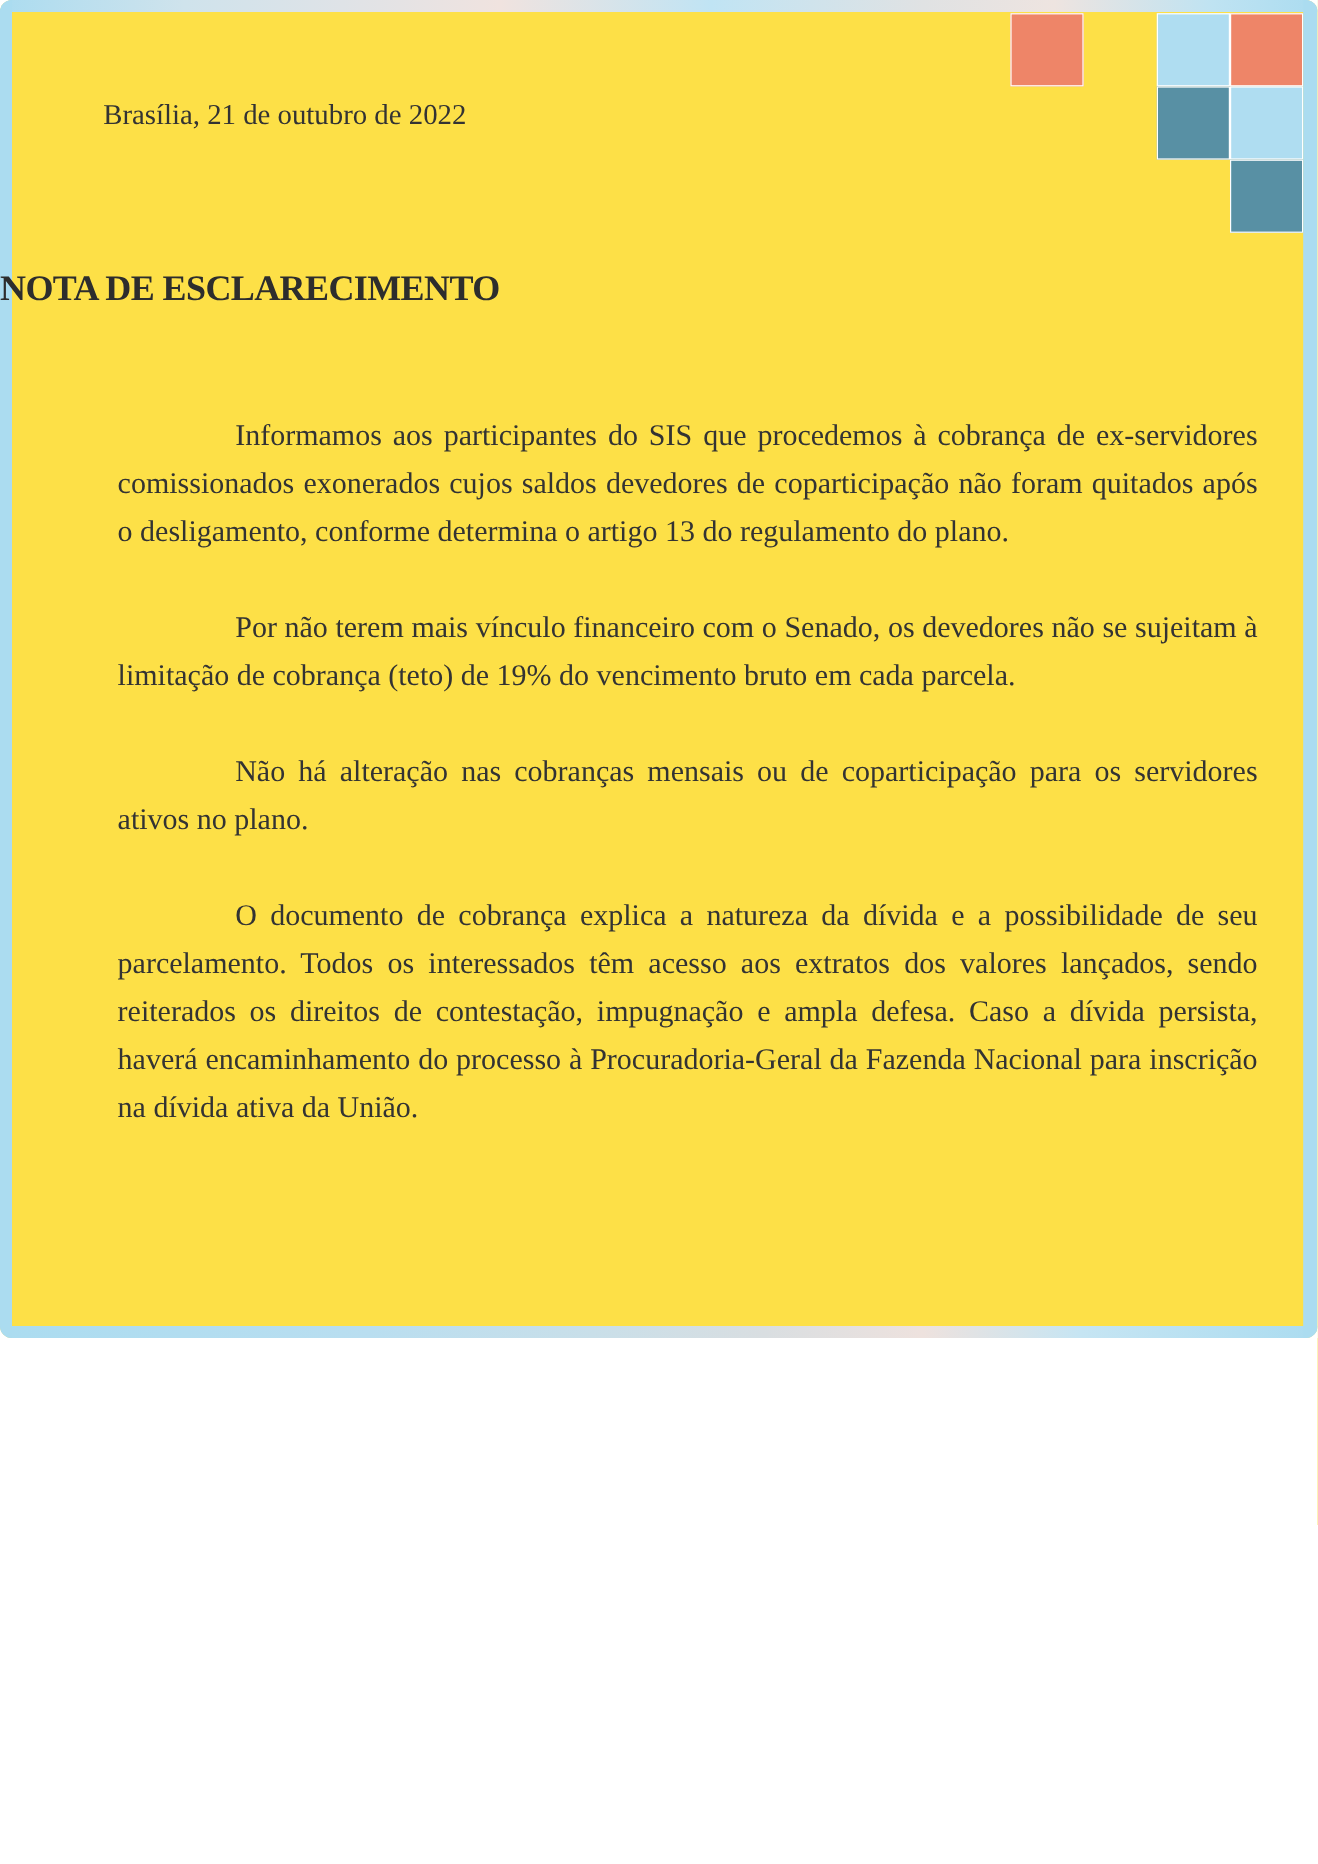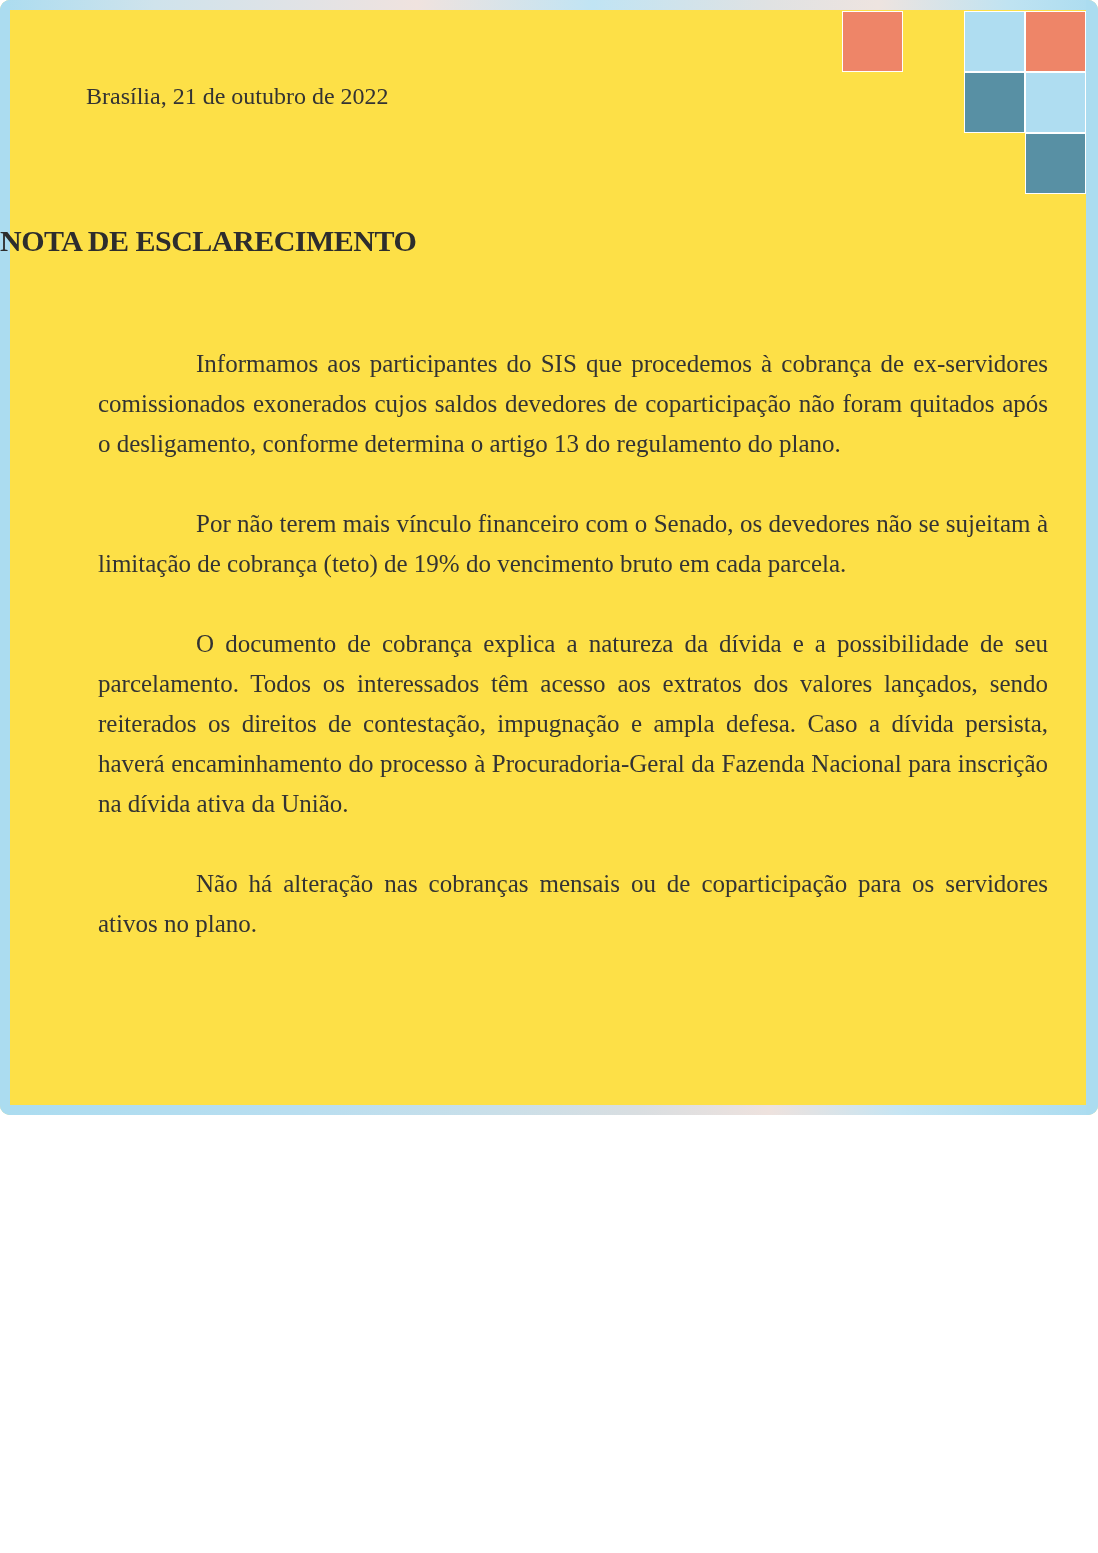--- a/index.html
+++ b/index.html
@@ -130,22 +130,22 @@
       <div class="decor-square" style="left: 165px; top: 220px; width: 55px; height: 55px; background: rgb(238, 133, 104);"></div>
       <div class="decor-square" style="left: 275px; top: 220px; width: 55px; height: 55px; background: rgb(88, 144, 164);"></div>
     </div>
 
   <div class="date">Brasília, 21 de outubro de 2022</div>
   <h1 class="title">NOTA DE ESCLARECIMENTO</h1>
 
   <div class="body-text">
     <p>Informamos aos participantes do SIS que procedemos à cobrança de ex-servidores comissionados exonerados cujos saldos devedores de coparticipação não foram quitados após o desligamento, conforme determina o artigo 13 do regulamento do plano.</p>
     <p>Por não terem mais vínculo financeiro com o Senado, os devedores não se sujeitam à limitação de cobrança (teto) de 19% do vencimento bruto em cada parcela.</p>
+    <p>Não há alteração nas cobranças mensais ou de coparticipação para os servidores ativos no plano.</p>
     <p>O documento de cobrança explica a natureza da dívida e a possibilidade de seu parcelamento. Todos os interessados têm acesso aos extratos dos valores lançados, sendo reiterados os direitos de contestação, impugnação e ampla defesa. Caso a dívida persista, haverá encaminhamento do processo à Procuradoria-Geral da Fazenda Nacional para inscrição na dívida ativa da União.</p>
-    <p>Não há alteração nas cobranças mensais ou de coparticipação para os servidores ativos no plano.</p>
   </div>
 
   <div class="logo">
     <div class="logo-name-box">
       <div>Sistema</div>
       <div>Integrado de Saúde</div>
     </div>
     <div class="logo-acronym-box">
       <div class="sis-inner">
         <span class="sis-s">S</span>

